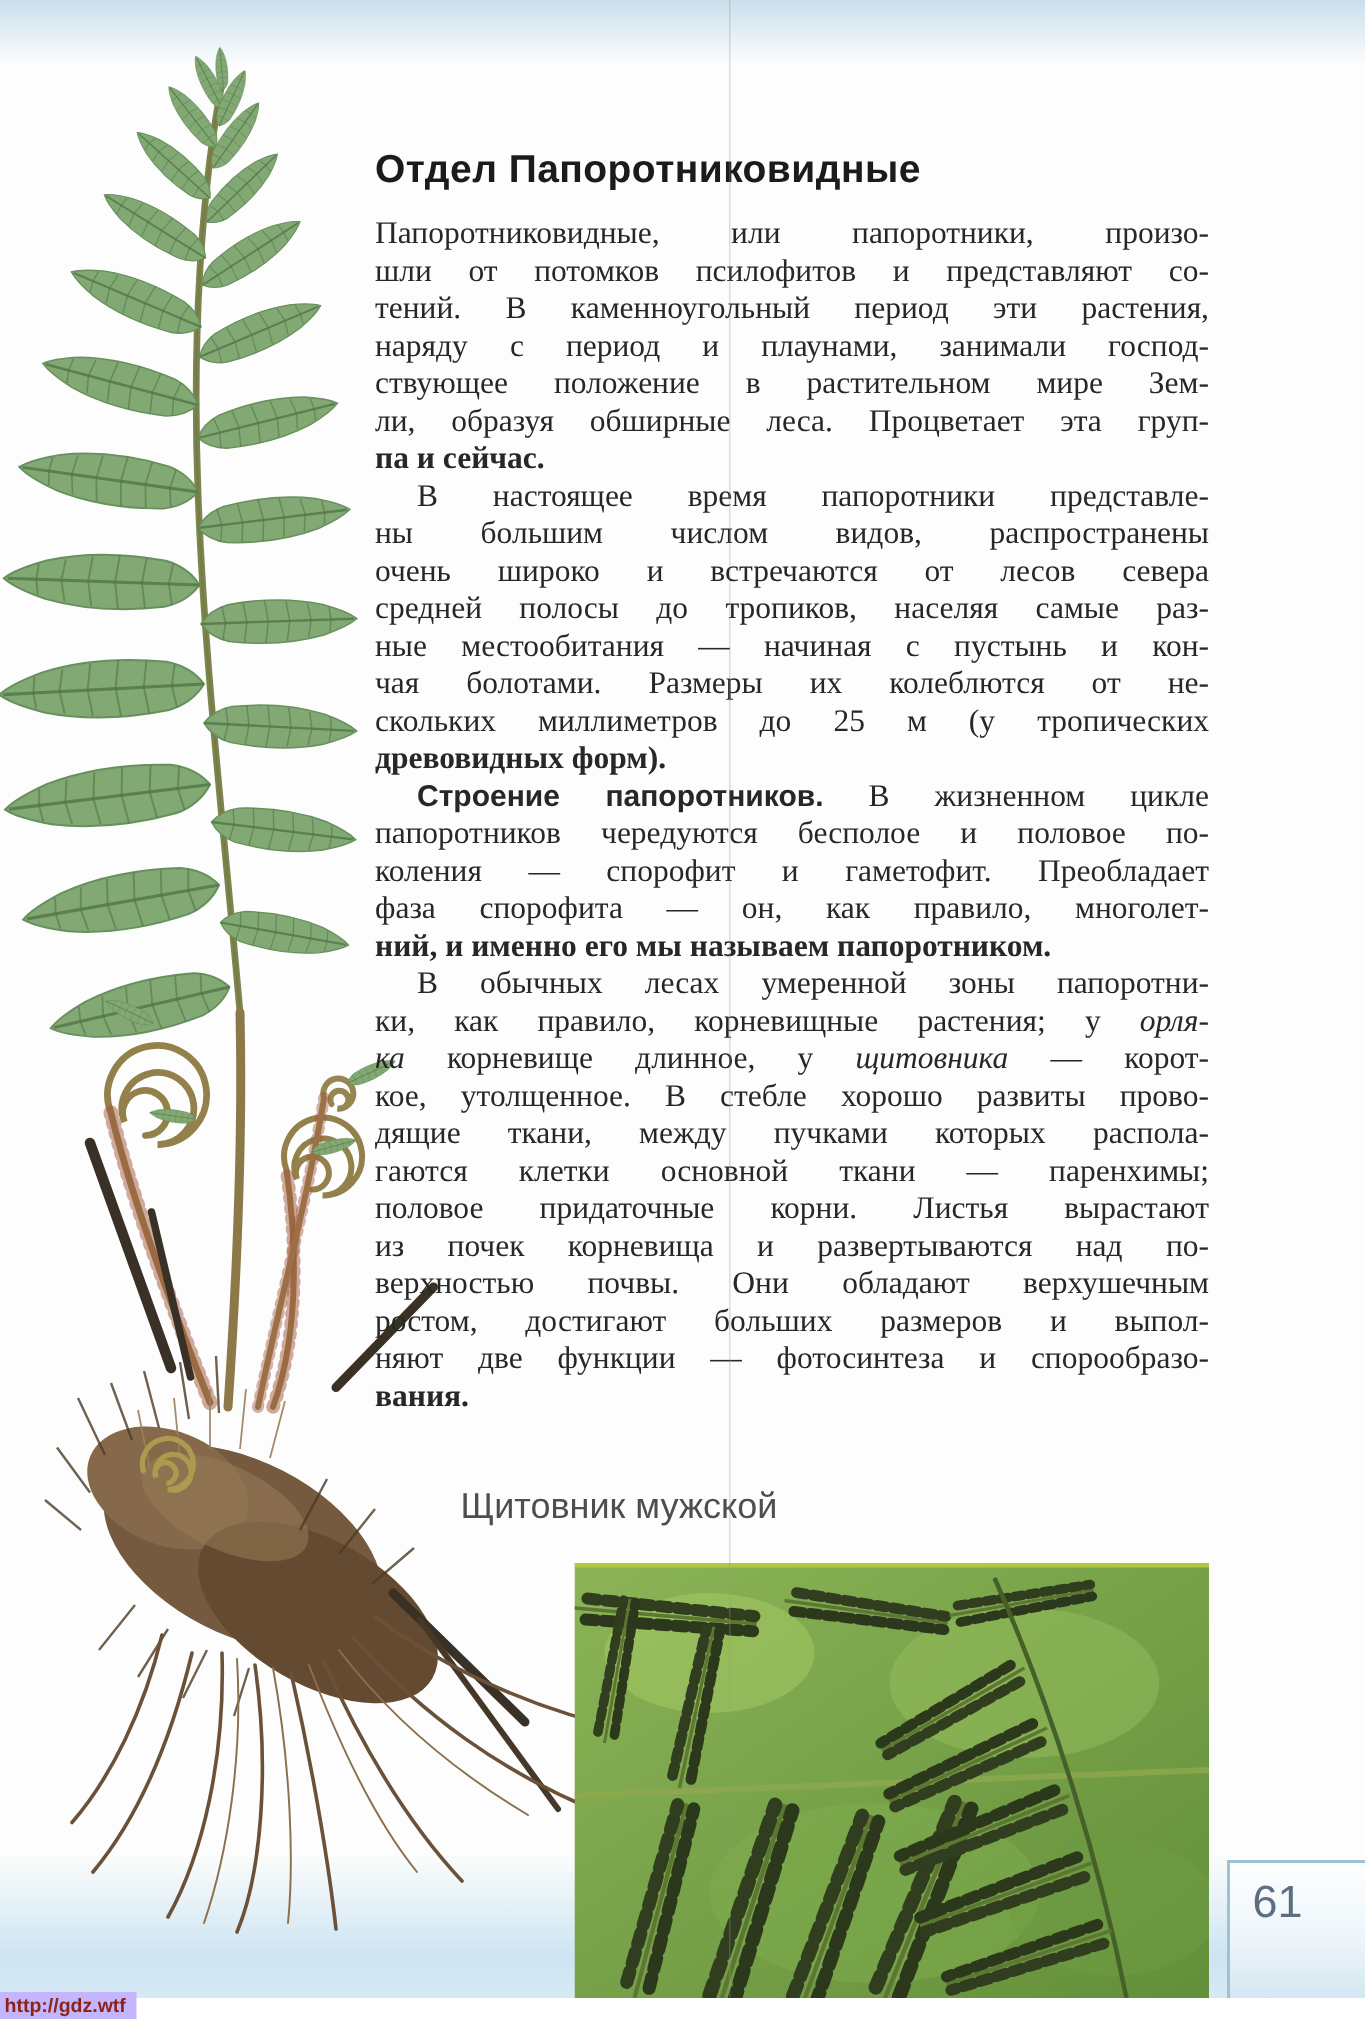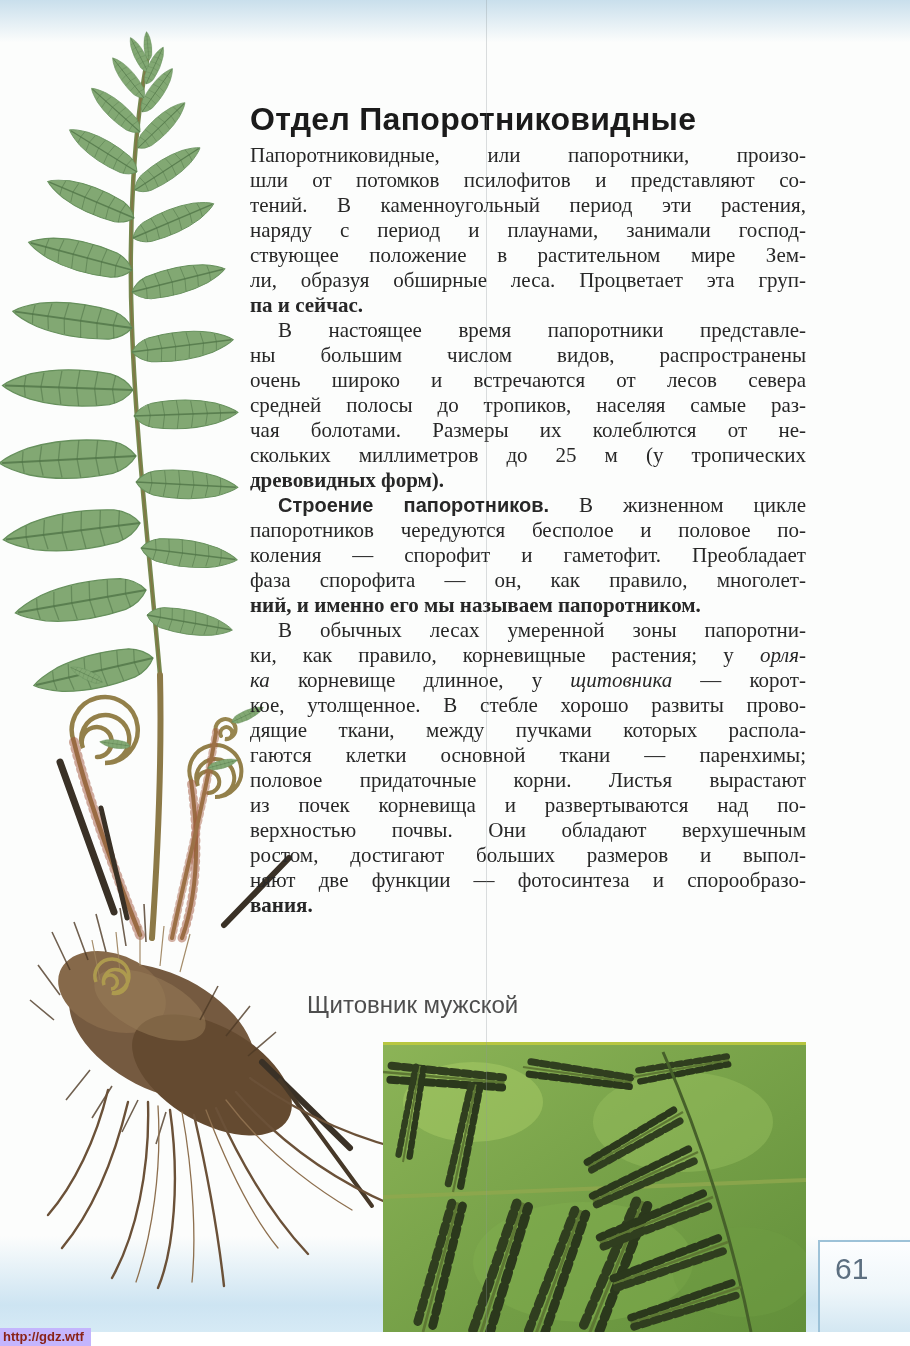--- a/index.html
+++ b/index.html
@@ -22,21 +22,21 @@
     background:linear-gradient(180deg, rgba(252,253,252,0) 0%, #cde4f2 72%, #d6eaf5 100%);
     border-bottom:1px solid #b9d6e6;
   }
   .seam {
     position:absolute; left:486px; top:0; width:1px; height:1332px;
     background:#8f979c; opacity:.32; z-index:7;
   }
   .title {
     position:absolute; left:250px; top:80px; z-index:3;
     font-family:"Liberation Sans", sans-serif; font-weight:700;
-    font-size:32px; color:#1b1b1b; letter-spacing:.3px; white-space:nowrap;
+    font-size:26px; color:#1b1b1b; letter-spacing:.3px; white-space:nowrap;
   }
   .text-block {
     position:absolute; left:250px; top:143px; width:556px; z-index:3;
     font-size:21px; color:#272727;
   }
   .tline {
     height:25px; line-height:25px;
     text-align:justify; text-align-last:justify;
   }
   .tline.tlast { text-align-last:left;font-weight:bold; }
@@ -182,20 +182,21 @@
       <div class="tline">шли от потомков псилофитов и представляют со-</div>
       <div class="tline">тений. В каменноугольный период эти растения,</div>
       <div class="tline">наряду с период и плаунами, занимали господ-</div>
       <div class="tline">ствующее положение в растительном мире Зем-</div>
       <div class="tline">ли, образуя обширные леса. Процветает эта груп-</div>
       <div class="tline tlast">па и сейчас.</div>
       <div class="tline tindent">В настоящее время папоротники представле-</div>
       <div class="tline">ны большим числом видов, распространены</div>
       <div class="tline">очень широко и встречаются от лесов севера</div>
       <div class="tline">средней полосы до тропиков, населяя самые раз-</div>
+      <div class="tline">ные местообитания — начиная с пустынь и кон-</div>
       <div class="tline">чая болотами. Размеры их колеблются от не-</div>
       <div class="tline">скольких миллиметров до 25 м (у тропических</div>
       <div class="tline tlast">древовидных форм).</div>
       <div class="tline tindent"><b class="sb">Строение папоротников.</b> В жизненном цикле</div>
       <div class="tline">папоротников чередуются бесполое и половое по-</div>
       <div class="tline">коления — спорофит и гаметофит. Преобладает</div>
       <div class="tline">фаза спорофита — он, как правило, многолет-</div>
       <div class="tline tlast">ний, и именно его мы называем папоротником.</div>
       <div class="tline tindent">В обычных лесах умеренной зоны папоротни-</div>
       <div class="tline">ки, как правило, корневищные растения; у <i>орля-</i></div>

